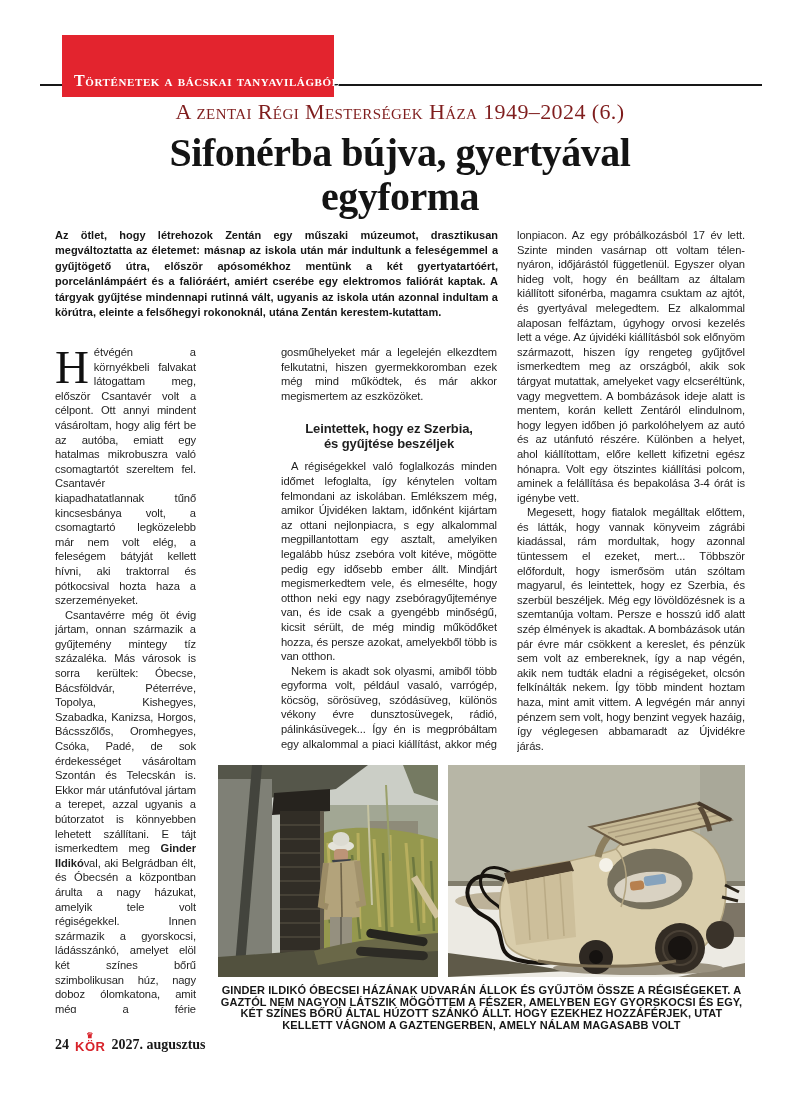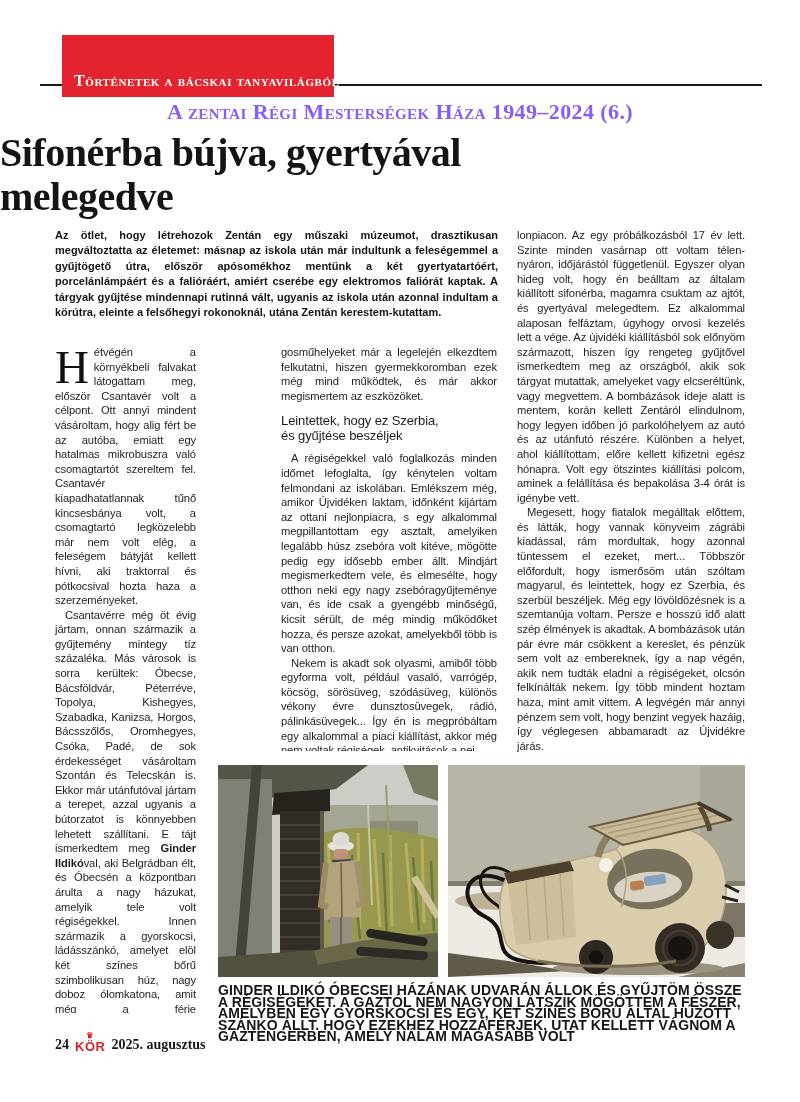--- a/index.html
+++ b/index.html
@@ -14,25 +14,25 @@
     position:absolute; left:62px; top:35px; width:272px; height:62px;
     background:#e3242e; z-index:2; display:flex; align-items:flex-end;
     padding:0 24px 7px 12px;
   }
   .banner-text {
     font-family:"Liberation Serif", serif; font-variant:small-caps; font-weight:bold;
     color:#ffffff; font-size:16px; letter-spacing:0.6px; white-space:nowrap;
   }
   .subtitle {
     position:absolute; left:0; top:99px; width:100%; text-align:center;
-    font-family:"Liberation Serif", serif; font-variant:small-caps; font-weight:bold;
-    color:#8b5cf6; font-size:22px; letter-spacing:0.4px;
+    font-family:"Liberation Serif", serif; font-variant:small-caps; font-weight:normal;
+    color:#7f1d1d; font-size:22px; letter-spacing:0.4px;
   }
   .title {
-    position:absolute; left:0; top:131px; width:100%; 
+    position:absolute; left:0; top:131px; width:100%; text-align:center;
     font-family:"Liberation Serif", serif; font-weight:bold;
     font-size:40px; line-height:44px; color:#141414; letter-spacing:-0.5px;
   }
   .title span { display:block; }
   .lead {
     position:absolute; left:55px; top:228px; width:443px; height:108px; overflow:hidden;
     font-weight:bold; font-size:11px; line-height:15.4px; text-align:justify; color:#161616;
   }
   .col {
     position:absolute; font-size:11.2px; line-height:14.6px; text-align:justify;
@@ -41,31 +41,31 @@
   .col p.indent { text-indent:10px; }
   .col1 { left:55px; top:345px; width:214px; height:668px; }
   .col1 .photo-spacer { float:right; width:73px; height:252px; margin-top:416px; }
   .col2 { left:281px; top:345px; width:216px; height:406px; }
   .col3 { left:517px; top:228px; width:228px; height:524px; }
   .dropcap {
     float:left; font-family:"Liberation Serif", serif; font-size:47px; line-height:38px;
     padding:3px 5px 0 0; color:#111;
   }
   .subhead {
-    font-weight:normal; font-size:13px; line-height:15px; 
-    margin:10px 0 8px 0;
+    font-weight:bold; font-size:13px; line-height:15px; text-align:center;
+    margin:18px 0 8px 0;
   }
   .subhead span { display:block; }
   .photo { position:absolute; overflow:hidden; }
   .photo svg { display:block; }
   .photo-left  { left:218px; top:765px; width:220px; height:212px; }
   .photo-right { left:448px; top:765px; width:297px; height:212px; }
   .caption {
-    position:absolute; left:218px; top:985px; width:527px; 
-    font-weight:bold; font-size:14px; line-height:11.6px; color:#161616; letter-spacing:0.1px;
+    position:absolute; left:218px; top:985px; width:527px; text-align:center;
+    font-weight:bold; font-size:11px; line-height:11.6px; color:#161616; letter-spacing:0.1px;
   }
   .footer {
     position:absolute; left:55px; top:1036px; display:flex; align-items:flex-end; gap:6px;
     font-family:"Liberation Serif", serif; font-weight:bold; font-size:14px; color:#181818;
   }
   .logo {
     position:relative; color:#d8222a; font-family:"Liberation Sans", sans-serif;
     font-weight:bold; font-size:13px; letter-spacing:0.5px; padding-top:5px; line-height:12px;
   }
   .logo .crown {
@@ -81,21 +81,21 @@
   <div class="topline"></div>
 
   <div class="banner">
     <span class="banner-text">Történetek a bácskai tanyavilágból</span>
   </div>
 
   <div class="subtitle">A zentai Régi Mesterségek Háza 1949–2024 (6.)</div>
 
   <h1 class="title">
     <span>Sifonérba bújva, gyertyával</span>
-    <span>melegedve</span>
+    <span>egyforma</span>
   </h1>
 
   <div class="lead">Az ötlet, hogy létrehozok Zentán egy műszaki múzeumot, drasztikusan megváltoztatta az életemet: másnap az iskola után már indultunk a feleségemmel a gyűjtögető útra, először apósomékhoz mentünk a két gyertyatartóért, porcelánlámpáért és a falióráért, amiért cserébe egy elektromos faliórát kaptak. A tárgyak gyűjtése mindennapi rutinná vált, ugyanis az iskola után azonnal indultam a körútra, eleinte a felsőhegyi rokonoknál, utána Zentán kerestem-kutattam.</div>
 
   <div class="col col1">
     <div class="photo-spacer"></div>
     <p><span class="dropcap">H</span><span>étvégén a környékbeli falvakat látogattam meg, először Csantavér volt a célpont. Ott annyi mindent vásároltam, hogy alig fért be az autóba, emiatt egy hatalmas mikrobuszra való csomagtartót szereltem fel. Csantavér kiapadhatatlannak tűnő kincsesbánya volt, a csomagtartó legközelebb már nem volt elég, a feleségem bátyját kellett hívni, aki traktorral és pótkocsival hozta haza a szerzeményeket.</span></p>
     <p class="indent"><span>Csantavérre még öt évig jártam, onnan származik a gyűjtemény mintegy tíz százaléka. Más városok is sorra kerültek: Óbecse, Bácsföldvár, Péterréve, Topolya, Kishegyes, Szabadka, Kanizsa, Horgos, Bácsszőlős, Oromhegyes, Csóka, Padé, de sok érdekességet vásároltam Szontán és Telecskán is. Ekkor már utánfutóval jártam a terepet, azzal ugyanis a bútorzatot is könnyebben lehetett szállítani. E tájt ismerkedtem meg </span><b>Ginder Ildikó</b><span>val, aki Belgrádban élt, és Óbecsén a központban árulta a nagy házukat, amelyik tele volt régiségekkel. Innen származik a gyorskocsi, ládásszánkó, amelyet elöl két színes bőrű szimbolikusan húz, nagy doboz ólomkatona, amit még a férje kisgyerekkorában kapott, a gyönyörű rakott csikóssporhet, a szecessziós vadászkredenc és a sablonok, amellyel a becsei gimnáziumban a lépcsőzetet formázták meg, ugyanis az apósa mérnök volt, s ő tervezte meg ezt a szép iskolát.</span></p>
 
   </div>
@@ -196,16 +196,16 @@
       <path d="M90,196 C130,203 190,203 228,196" stroke="#7a6c52" stroke-width="3" fill="none"></path>
       <path d="M277,120 l14,7 M274,132 l16,4" stroke="#2b2419" stroke-width="3"></path>
     </svg>
   </div>
 
   <div class="caption">GINDER ILDIKÓ ÓBECSEI HÁZÁNAK UDVARÁN ÁLLOK ÉS GYŰJTÖM ÖSSZE A RÉGISÉGEKET. A GAZTÓL NEM NAGYON LÁTSZIK MÖGÖTTEM A FÉSZER, AMELYBEN EGY GYORSKOCSI ÉS EGY, KÉT SZÍNES BŐRŰ ÁLTAL HÚZOTT SZÁNKÓ ÁLLT. HOGY EZEKHEZ HOZZÁFÉRJEK, UTAT KELLETT VÁGNOM A GAZTENGERBEN, AMELY NÁLAM MAGASABB VOLT</div>
 
   <div class="footer">
     <span>24</span>
     <span class="logo"><span class="crown">♛</span><span>KÖR</span></span>
-    <span>2025. augusztus</span>
+    <span>2027. augusztus</span>
   </div>
 
 </div>
 
 </body></html>

